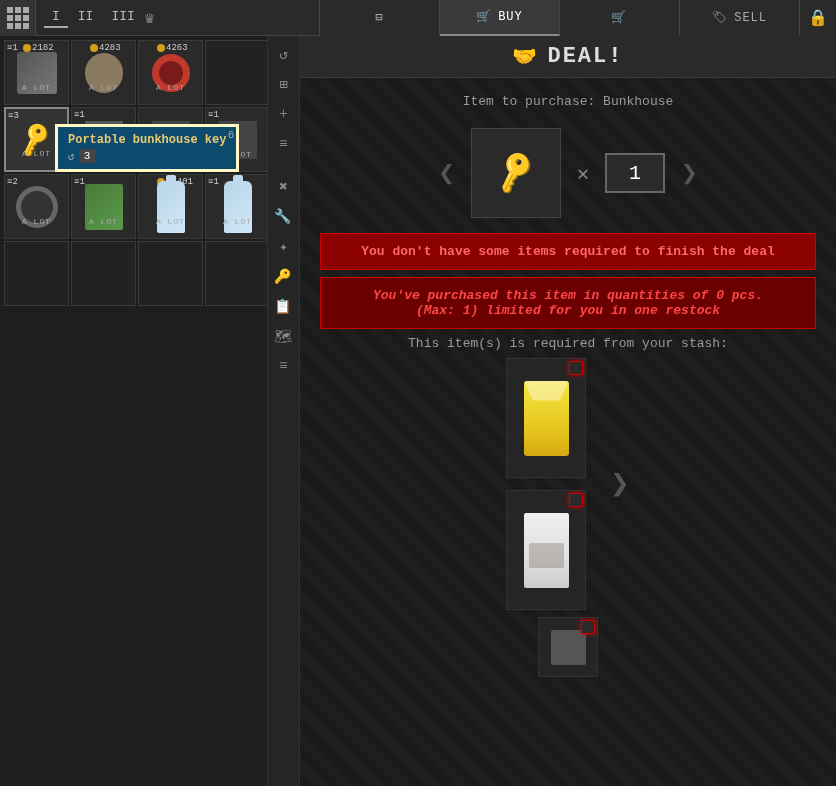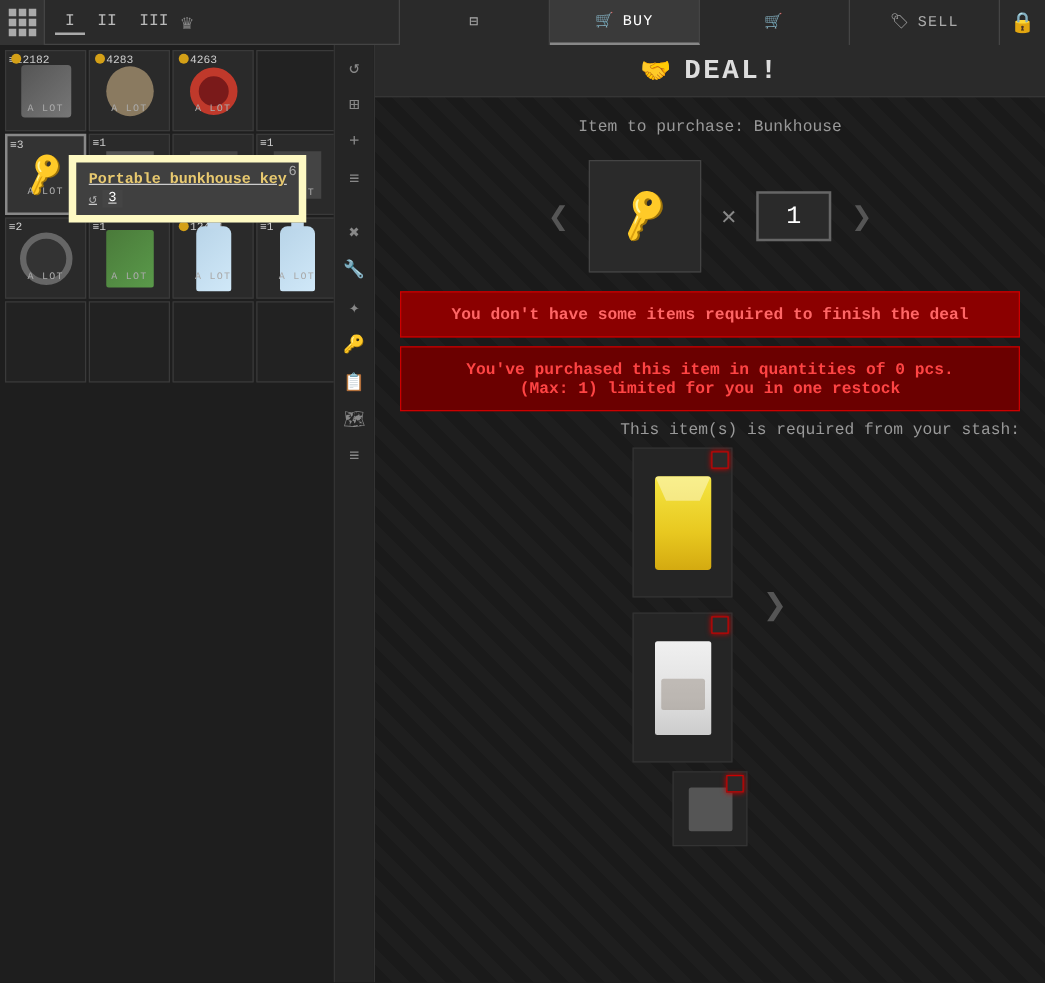--- a/index.html
+++ b/index.html
@@ -142,25 +142,25 @@
       left: 2px;
       font-size: 9px;
       color: #ccc;
       display: flex;
       align-items: center;
       gap: 2px;
     }
     .item-price {
       position: absolute;
       top: 2px;
-      left: 4px;
+      left: 18px;
       font-size: 9px;
       color: #ccc;
       display: flex;
-      align-items: flex-start;
+      align-items: center;
       gap: 1px;
     }
     .price-icon {
       width: 8px; height: 8px;
       background: #d4a017;
       display: inline-block;
       border-radius: 50%;
     }
     .item-lot {
       position: absolute;
@@ -169,27 +169,26 @@
       transform: translateX(-50%);
       font-size: 8px;
       color: #aaa;
       letter-spacing: 1px;
     }
     
     .tooltip-box {
       position: absolute;
       top: 88px;
       left: 55px;
-      background: #404040;
-      border: 6px solid #fef9c3;
+      background: #0c4a6e;
+      border: 3px solid #fef9c3;
       padding: 6px 10px;
       z-index: 10;
       min-width: 180px;
       pointer-events: none;
-      text-decoration: underline;
     }
     .tooltip-title {
       color: #e8c96f;
       font-size: 12px;
       font-weight: bold;
     }
     .tooltip-count {
       color: #aaa;
       font-size: 11px;
       display: flex;
@@ -350,25 +349,26 @@
       border: 1px solid #cc0000;
       padding: 10px 6px;
       text-align: center;
       color: #ff6666;
       font-size: 13px;
       font-weight: bold;
     }
     .alert-box.warning {
       background: #6b0000;
       color: #ff4444;
+      font-style: italic;
     }
 
     
     .stash-label {
-      text-align: right;
+      text-align: center;
       color: #999;
       font-size: 13px;
     }
 
     .stash-items-row {
       display: flex;
       align-items: center;
       justify-content: center;
       gap: 16px;
       position: relative;

